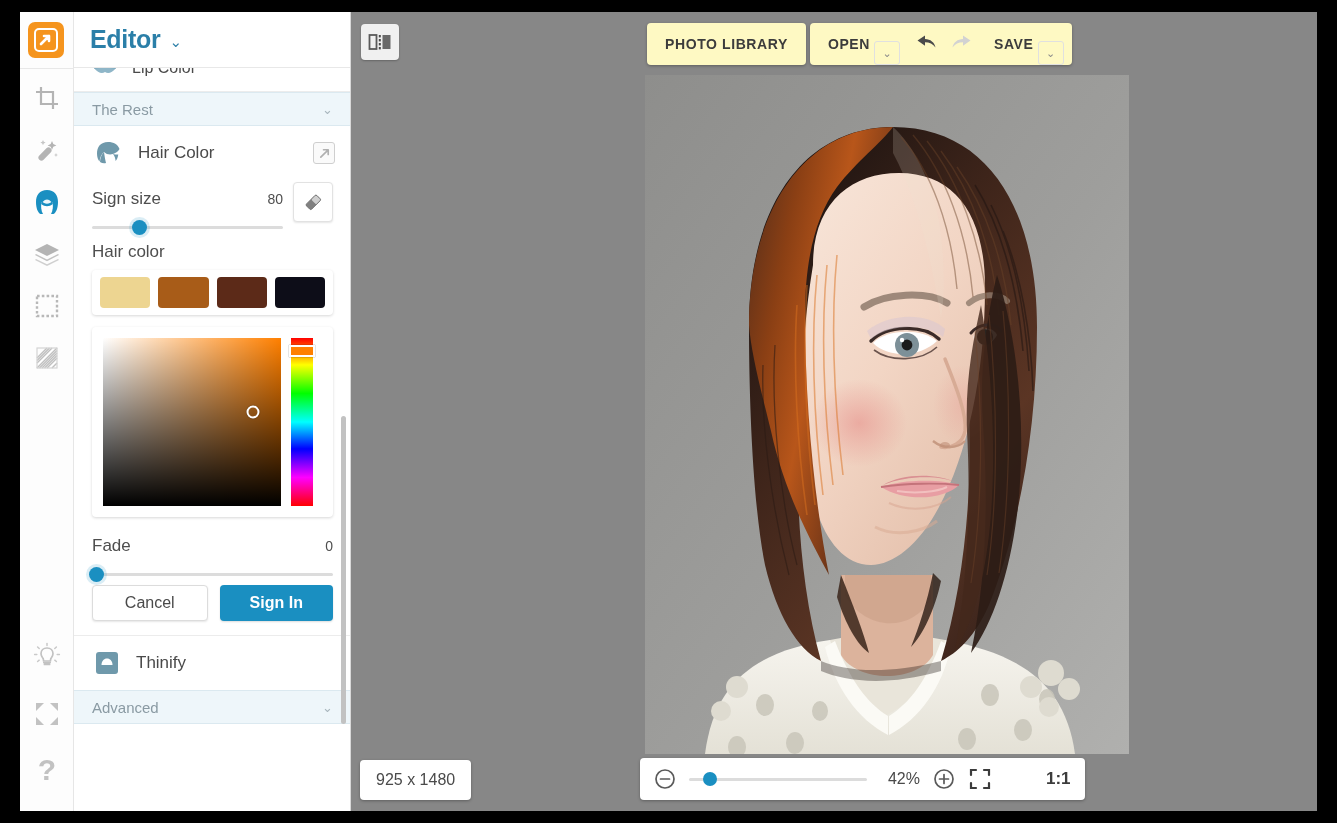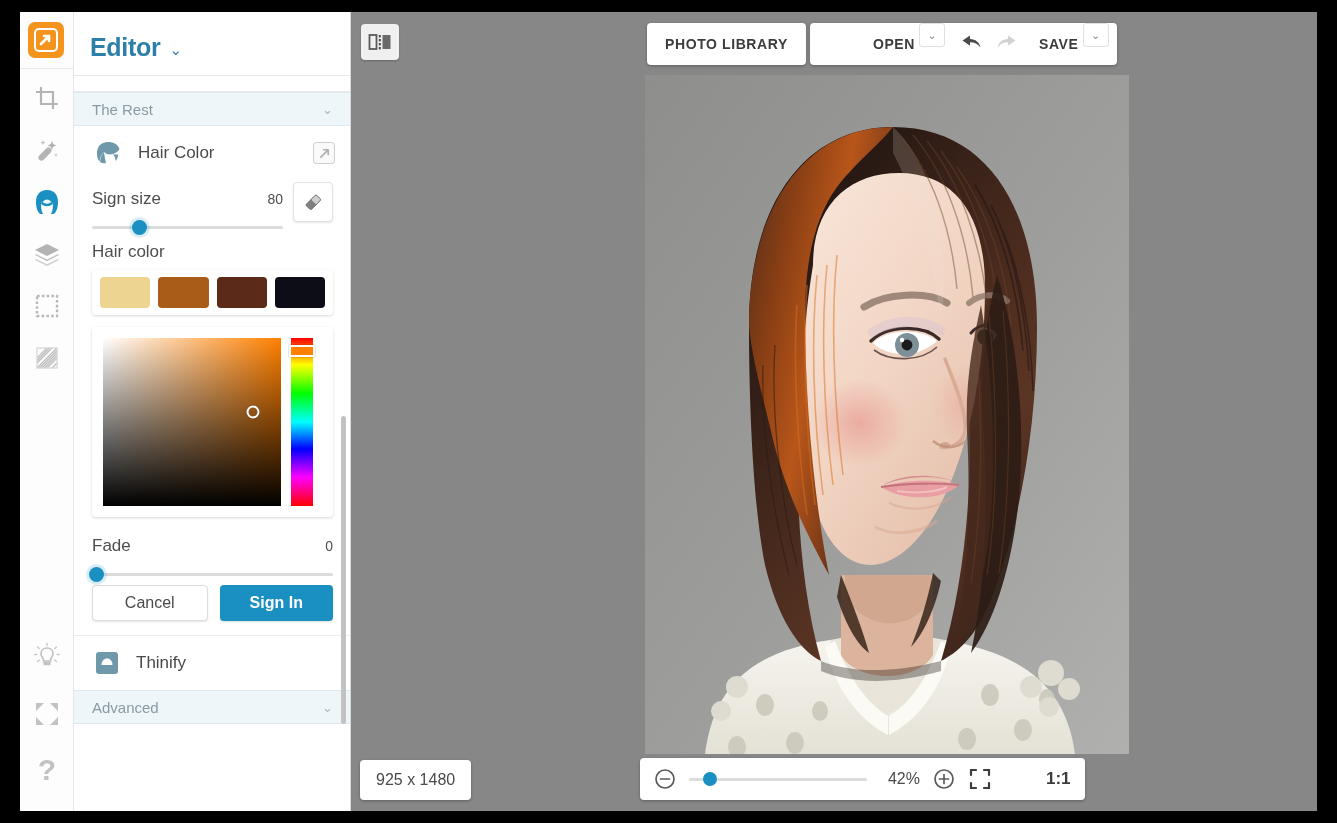--- a/index.html
+++ b/index.html
@@ -48,21 +48,21 @@
   
   #sidebar {
     position: absolute; left: 54px; top: 0;
     width: 277px; height: 799px;
     background: #fff;
     border-right: 1px solid #d8d8d8;
     z-index: 5;
     overflow: hidden;
   }
   #sb-header {
-    position: absolute; left: 0; top: 8px; width: 277px; height: 56px;
+    position: absolute; left: 0; top: 0; width: 277px; height: 56px;
     background: #fff; border-bottom: 1px solid #e8e8e8;
     display: flex; align-items: center; padding-left: 16px;
     z-index: 3;
   }
   #sb-header .title {
     font-size: 25px; font-weight: bold; color: #2b7fa8;
     letter-spacing: -0.3px;
   }
   #sb-header .caret {
     margin-left: 9px; color: #2b7fa8; font-size: 15px; line-height: 1;
@@ -195,24 +195,24 @@
     width: 38px; height: 36px; border-radius: 4px;
     background: #f0f0f0; box-shadow: 0 1px 2px rgba(0,0,0,.25);
     display: flex; align-items: center; justify-content: center;
   }
 
   #toolbar {
     position: absolute; left: 296px; top: 11px; height: 42px;
     display: flex; align-items: stretch;
   }
   .tb-group {
-    background: #ffffff; border-radius: 4px; box-shadow: 0 1px 3px rgba(0,0,0,.3);
-    display: flex; align-items: flex-start; height: 42px;
-  }
-  .tb-group + .tb-group { margin-left: 4px; padding-left: 45px; }
+    background: #fef9c3; border-radius: 4px; box-shadow: 0 1px 3px rgba(0,0,0,.3);
+    display: flex; align-items: flex-end; height: 42px;
+  }
+  .tb-group + .tb-group { margin-left: 4px; }
   .tb-btn {
     display: flex; align-items: center; height: 42px; padding: 0 18px;
     font-size: 14px; font-weight: bold; color: #3c3c3c; letter-spacing: .6px;
     cursor: pointer;
   }
   .tb-caret {
     width: 26px; height: 24px; margin-right: 8px; margin-left: -6px;
     border: 1px solid #e0e0e0; border-radius: 3px;
     display: flex; align-items: center; justify-content: center;
     font-size: 11px; color: #8a8a8a;

